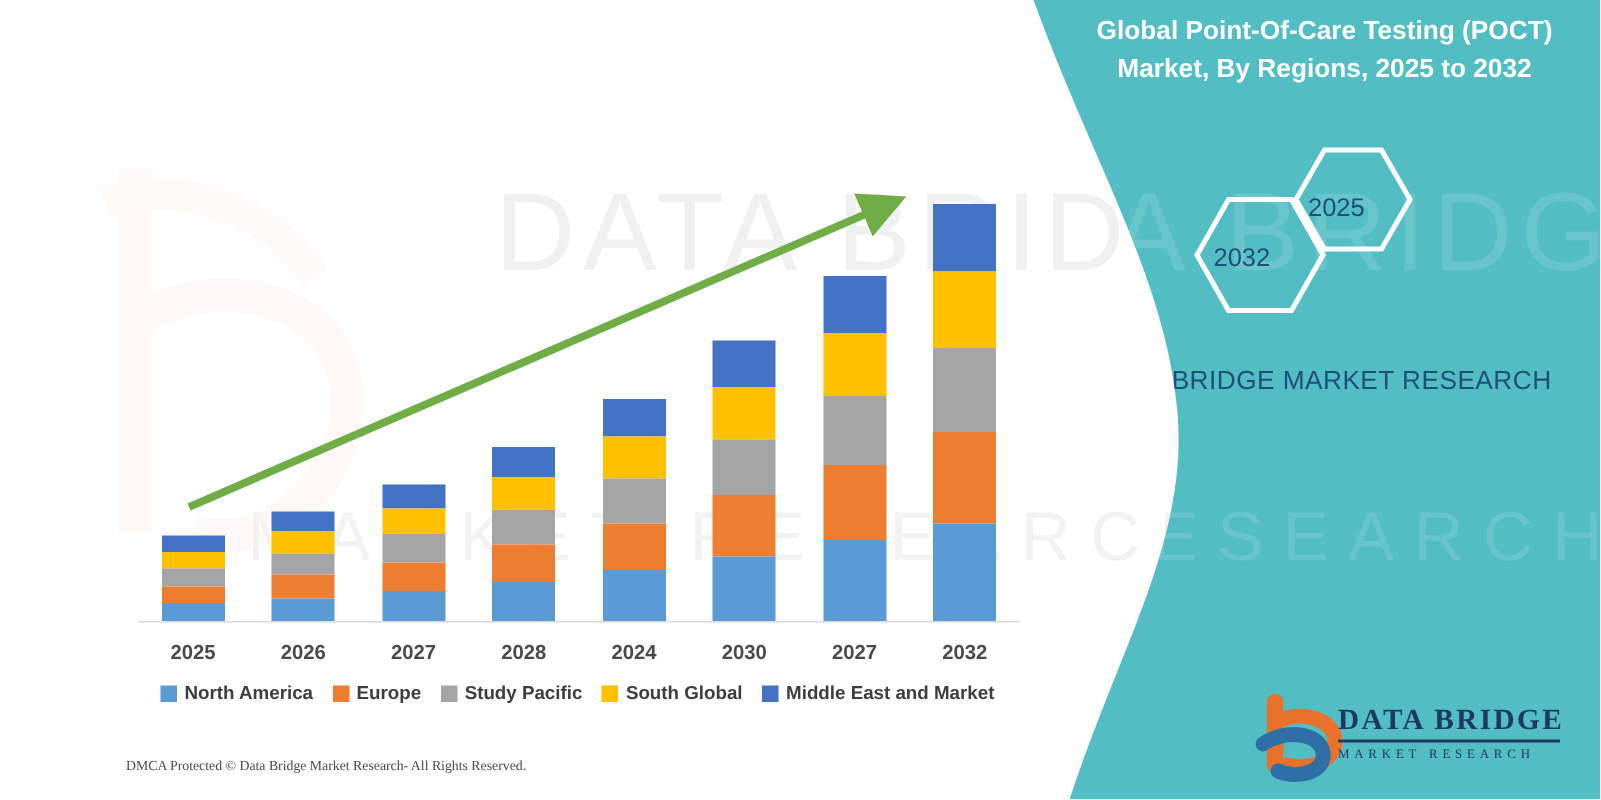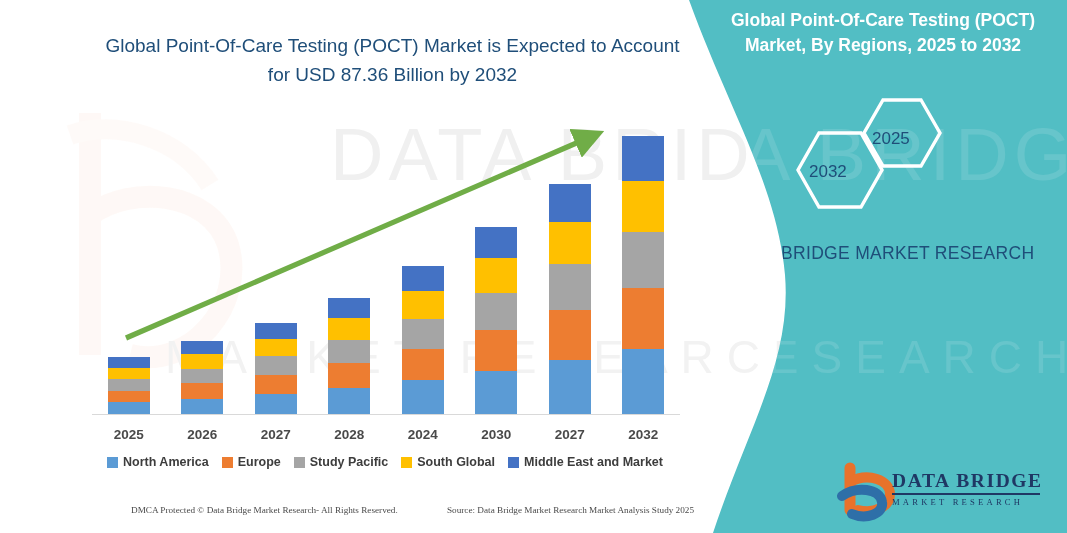--- a/index.html
+++ b/index.html
@@ -200,21 +200,20 @@
   }
   .legend-item { display: flex; align-items: center; gap: 5px; }
   .legend-swatch { width: 11px; height: 11px; display: inline-block; }
   .legend-label { font-size: 12.5px; font-weight: bold; color: #3d3d3d; white-space: nowrap; }
 
   .footer {
     position: absolute;
     left: 0; top: 505px;
     width: 700px;
     height: 20px;
-    margin-left: 47px;
   }
   .footer-left {
     position: absolute; left: 84px; top: 0;
     font-family: "Liberation Serif", serif;
     font-size: 9.2px; color: #4a4a4a;
   }
   .footer-right {
     position: absolute; left: 400px; top: 0;
     font-family: "Liberation Serif", serif;
     font-size: 9.2px; color: #4a4a4a;
@@ -227,21 +226,20 @@
 
   <div class="wm-layer">
     <svg class="wm-b" viewBox="0 0 215 290">
       <path d="M30 8 L30 250 M30 110 C 70 80 150 85 168 140 C 186 200 130 265 70 250" fill="none" stroke="#fdece4" stroke-width="22"></path>
       <path d="M10 30 C 55 14 120 32 150 80" fill="none" stroke="#fdf2ec" stroke-width="20"></path>
     </svg>
     <div class="wm-text">DATA BRIDGE</div>
     <div class="wm-text2">MARKET RESEARCH</div>
   </div>
 
-  <div class="main-title">Global Point-Of-Care Testing (POCT) Market is Expected to Account for USD 87.36 Billion by 2032</div>
 
   <div class="chart">
     <div class="axis-line"></div>
     <div class="bars" id="bars">
         <div class="bar" style="height: 56.7543px;">
           <div class="seg" style="background: rgb(68, 114, 196); height: 10.5813px;"></div>
           <div class="seg" style="background: rgb(255, 192, 0); height: 11.5433px;"></div>
           <div class="seg" style="background: rgb(165, 165, 165); height: 11.5433px;"></div>
           <div class="seg" style="background: rgb(237, 125, 49); height: 11.5433px;"></div>
           <div class="seg" style="background: rgb(91, 155, 213); height: 11.5433px;"></div>
@@ -335,21 +333,20 @@
         <span class="legend-label">South Global</span>
       </div>
       <div class="legend-item">
         <span class="legend-swatch" style="background: rgb(68, 114, 196);"></span>
         <span class="legend-label">Middle East and Market</span>
       </div>
     </div>
 
   <div class="footer">
     <div class="footer-left">DMCA Protected © Data Bridge Market Research-  All Rights Reserved.</div>
-    <div class="footer-right">Source: Data Bridge Market Research  Market Analysis Study 2025</div>
   </div>
 
   <div class="panel">
     <div class="panel-wm">DATA BRIDGE</div>
     <div class="panel-wm2">MARKET RESEARCH</div>
 
     <div class="panel-title">Global Point-Of-Care Testing (POCT) Market, By Regions, 2025 to 2032</div>
 
     <svg class="hexwrap" viewBox="0 0 400 533">
       <polygon points="216,100 254,100 273,133 254,166 216,166 197,133" fill="none" stroke="#ffffff" stroke-width="3.4"></polygon>

